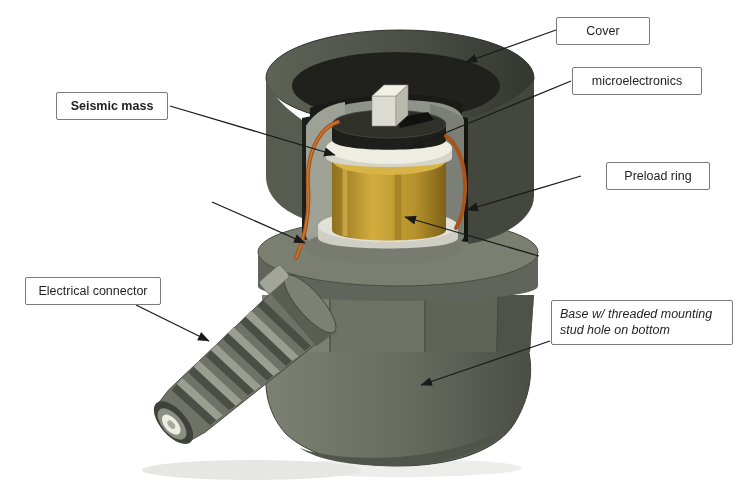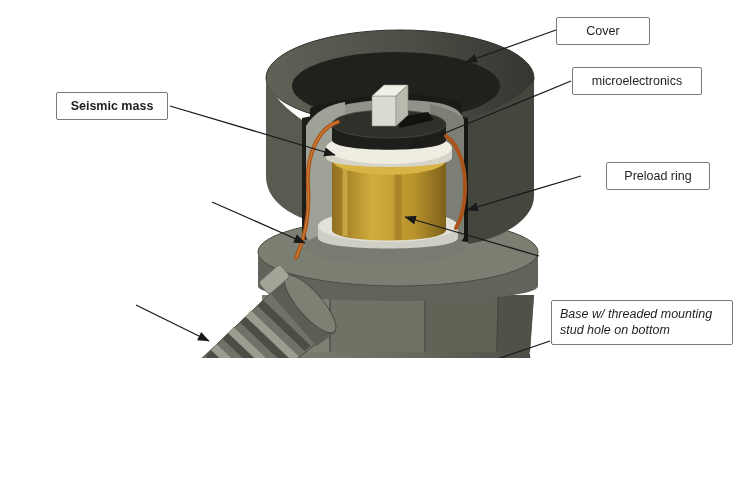--- a/index.html
+++ b/index.html
@@ -1,18 +1,18 @@
 <!DOCTYPE html>
 <html><head>
 <meta charset="utf-8">
 <style>
   html,body{margin:0;padding:0;background:#ffffff;}
   .figure{
     position:relative;
-    width:756px;height:358px;
+    width:756px;height:499px;
     background:#ffffff;
     font-family:"Liberation Sans", sans-serif;
     overflow:hidden;
   }
   .figure svg{position:absolute;left:0;top:0;}
   .callout{
     position:absolute;
     box-sizing:border-box;
     background:#ffffff;
     border:1px solid #7a7a7a;
@@ -169,16 +169,17 @@
   <div class="callout" style="left:556px;top:17px;width:94px;">Cover</div>
 
   <div class="callout" style="left:572px;top:67px;width:130px;">microelectronics</div>
 
   <div class="callout" style="left:56px;top:92px;width:112px;font-weight:bold;">Seismic mass</div>
 
   <div class="callout" style="left:606px;top:162px;width:104px;">Preload ring</div>
 
 
 
+  <div class="callout" style="left:25px;top:277px;width:136px;">Electrical connector</div>
 
   <div class="callout left-align" style="left:551px;top:300px;width:182px;font-style:italic;">Base w/ threaded mounting stud hole on bottom</div>
 
 </div>
 
 </body></html>

